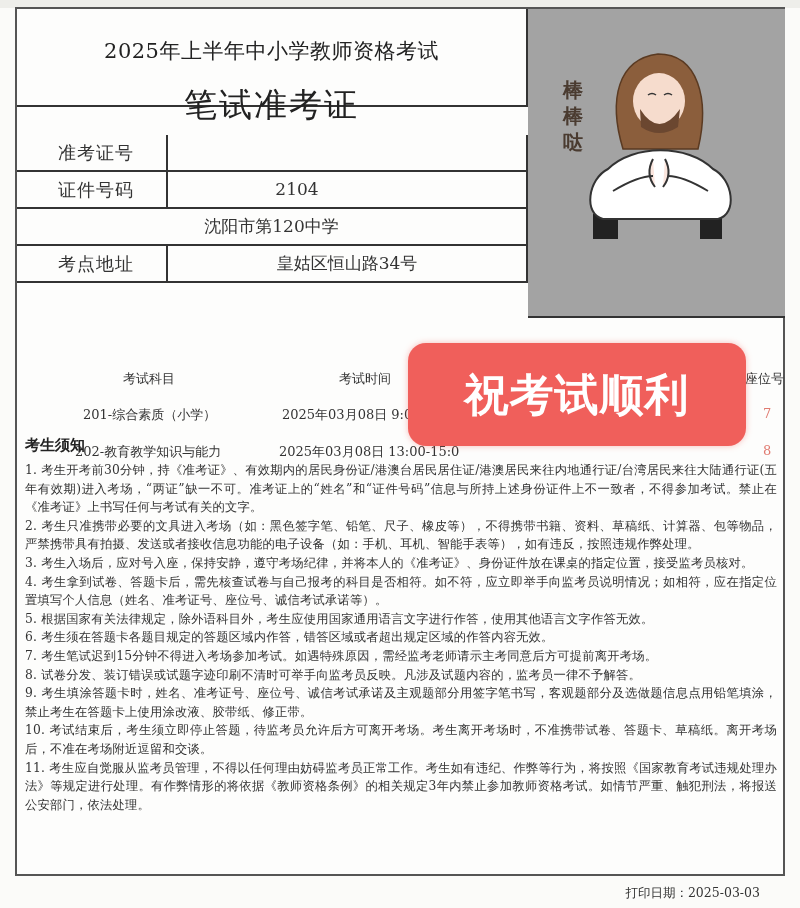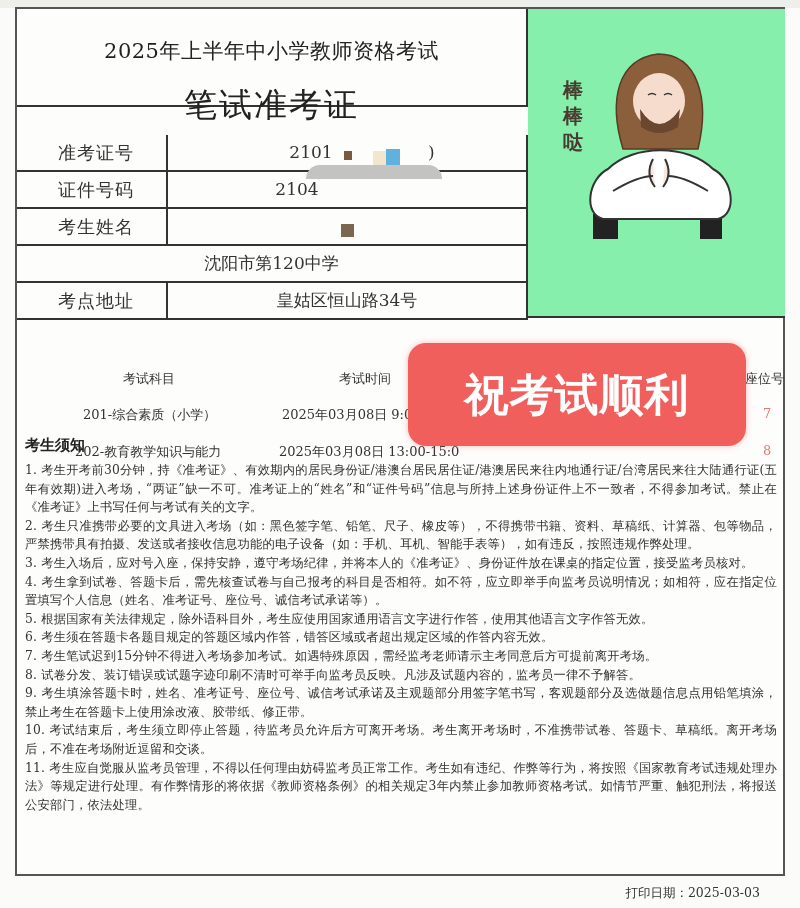--- a/index.html
+++ b/index.html
@@ -13,21 +13,21 @@
   .head .t1 { position: absolute; top: 28px; left: 0; width: 100%; font-size: 21px; letter-spacing: 0.5px; color: #222; }
   .head .t2 { position: absolute; top: 74px; left: 0; width: 100%; font-size: 33px; letter-spacing: 2px; color: #222; font-family: "DejaVu Sans", "Liberation Sans", sans-serif; }
 
   .info { position: absolute; left: 0; top: 126px; width: 511px; border-right: 2px solid #333; }
   .row { display: flex; height: 37px; border-bottom: 2px solid #333; }
   .row .lab { width: 151px; border-right: 2px solid #333; font-size: 18px; line-height: 35px; padding-left: 41px; color: #333; letter-spacing: 1px; }
   .row .val { flex: 1; font-size: 17px; line-height: 35px; text-align: center; color: #333; position: relative; }
   .redact { position: absolute; display: inline-block; }
 
   
-  .photo { position: absolute; left: 511px; top: 0; width: 257px; height: 309px; border-bottom: 2px solid #333; background: #86efac; }
+  .photo { position: absolute; left: 511px; top: 0; width: 257px; height: 309px; border-bottom: 2px solid #333; background: #a3a3a3; }
   .photo .caption { position: absolute; left: 35px; top: 68px; width: 22px; font-size: 20px; line-height: 26px; color: #4a3b30; font-family: "DejaVu Sans", sans-serif; font-weight: bold; }
 
   
   .exam { position: absolute; left: 0; top: 311px; width: 766px; height: 115px; margin-top: 40px; }
   .exam .hd, .exam .r { position: absolute; font-size: 13px; color: #333; white-space: nowrap; }
 
   .banner { position: absolute; left: 408px; top: 343px; width: 338px; height: 103px; background: #f05f5b; border-radius: 18px; color: #fff; font-family: "DejaVu Sans", "Liberation Sans", sans-serif; font-size: 44px; font-weight: bold; text-align: center; line-height: 103px; letter-spacing: 1px; box-shadow: 0 0 6px rgba(240,95,91,0.4); }
 
   .notice { position: absolute; left: 8px; top: 427px; width: 752px; }
   .notice h3 { font-size: 15px; font-weight: bold; color: #222; font-family: "DejaVu Sans", sans-serif; margin-bottom: 6px; }
@@ -43,39 +43,24 @@
 <div class="frame">
 
   <div class="head">
     <div class="t1">2025年上半年中小学教师资格考试</div>
     <div class="t2">笔试准考证</div>
   </div>
 
   <div class="info">
     <div class="row">
       <div class="lab">准考证号</div>
-      <div class="val">
-        <span style="position:relative; left:-36px;">2101</span>
-        <span class="redact" style="left:176px; top:16px; width:8px; height:9px; background:#7a5a3c;"></span>
-        <span class="redact" style="left:205px; top:16px; width:14px; height:14px; background:#f3e6cf;"></span>
-        <span class="redact" style="left:218px; top:14px; width:14px; height:16px; background:#5fb2dc;"></span>
-        <span style="position:absolute; left:260px; top:0;">)</span>
-        <span class="redact" style="left:138px; top:30px; width:136px; height:14px; background:#c3c3c3; border-radius:14px 14px 0 0;"></span>
-      </div>
     </div>
     <div class="row">
       <div class="lab">证件号码</div>
       <div class="val"><span style="position:relative; left:-50px;">2104</span></div>
-    </div>
-    <div class="row">
-      <div class="lab">考生姓名</div>
-      <div class="val">
-        <span></span>
-        <span class="redact" style="left:173px; top:15px; width:13px; height:13px; background:#7b6750;"></span>
-      </div>
     </div>
     <div class="row">
       <div class="val">沈阳市第120中学</div>
     </div>
     <div class="row" style="border-bottom:2px solid #333;">
       <div class="lab">考点地址</div>
       <div class="val">皇姑区恒山路34号</div>
     </div>
   </div>
 

